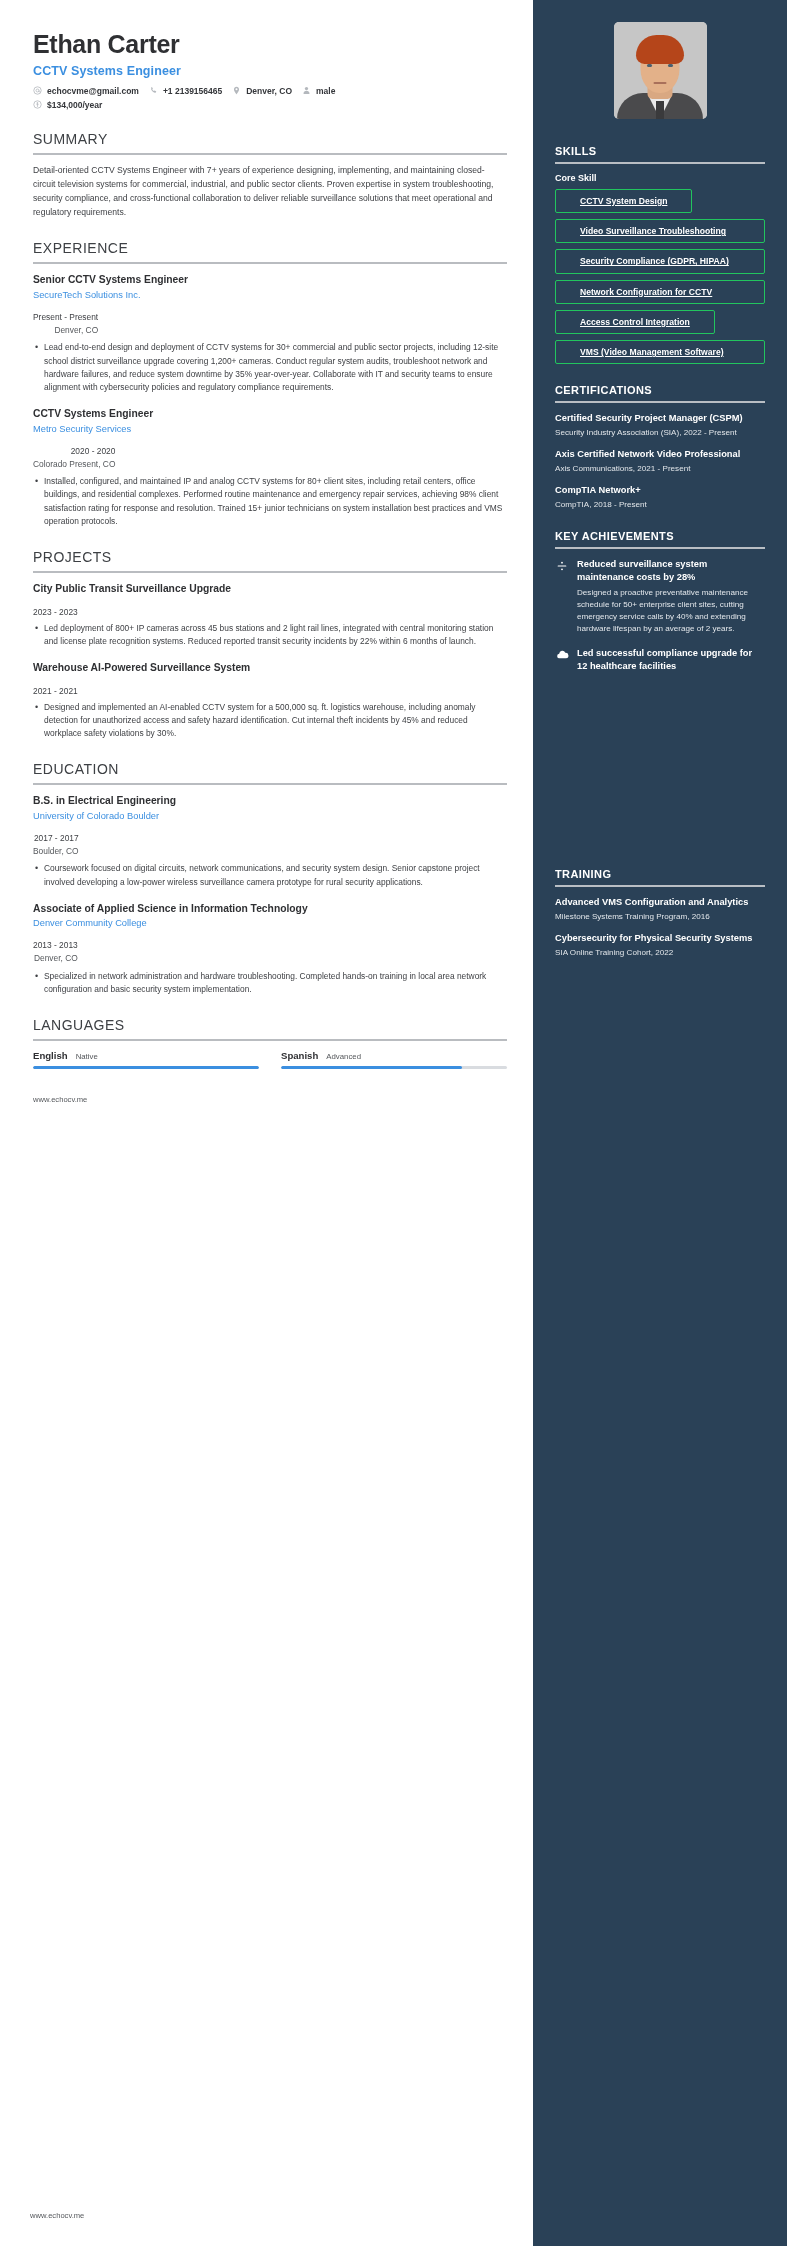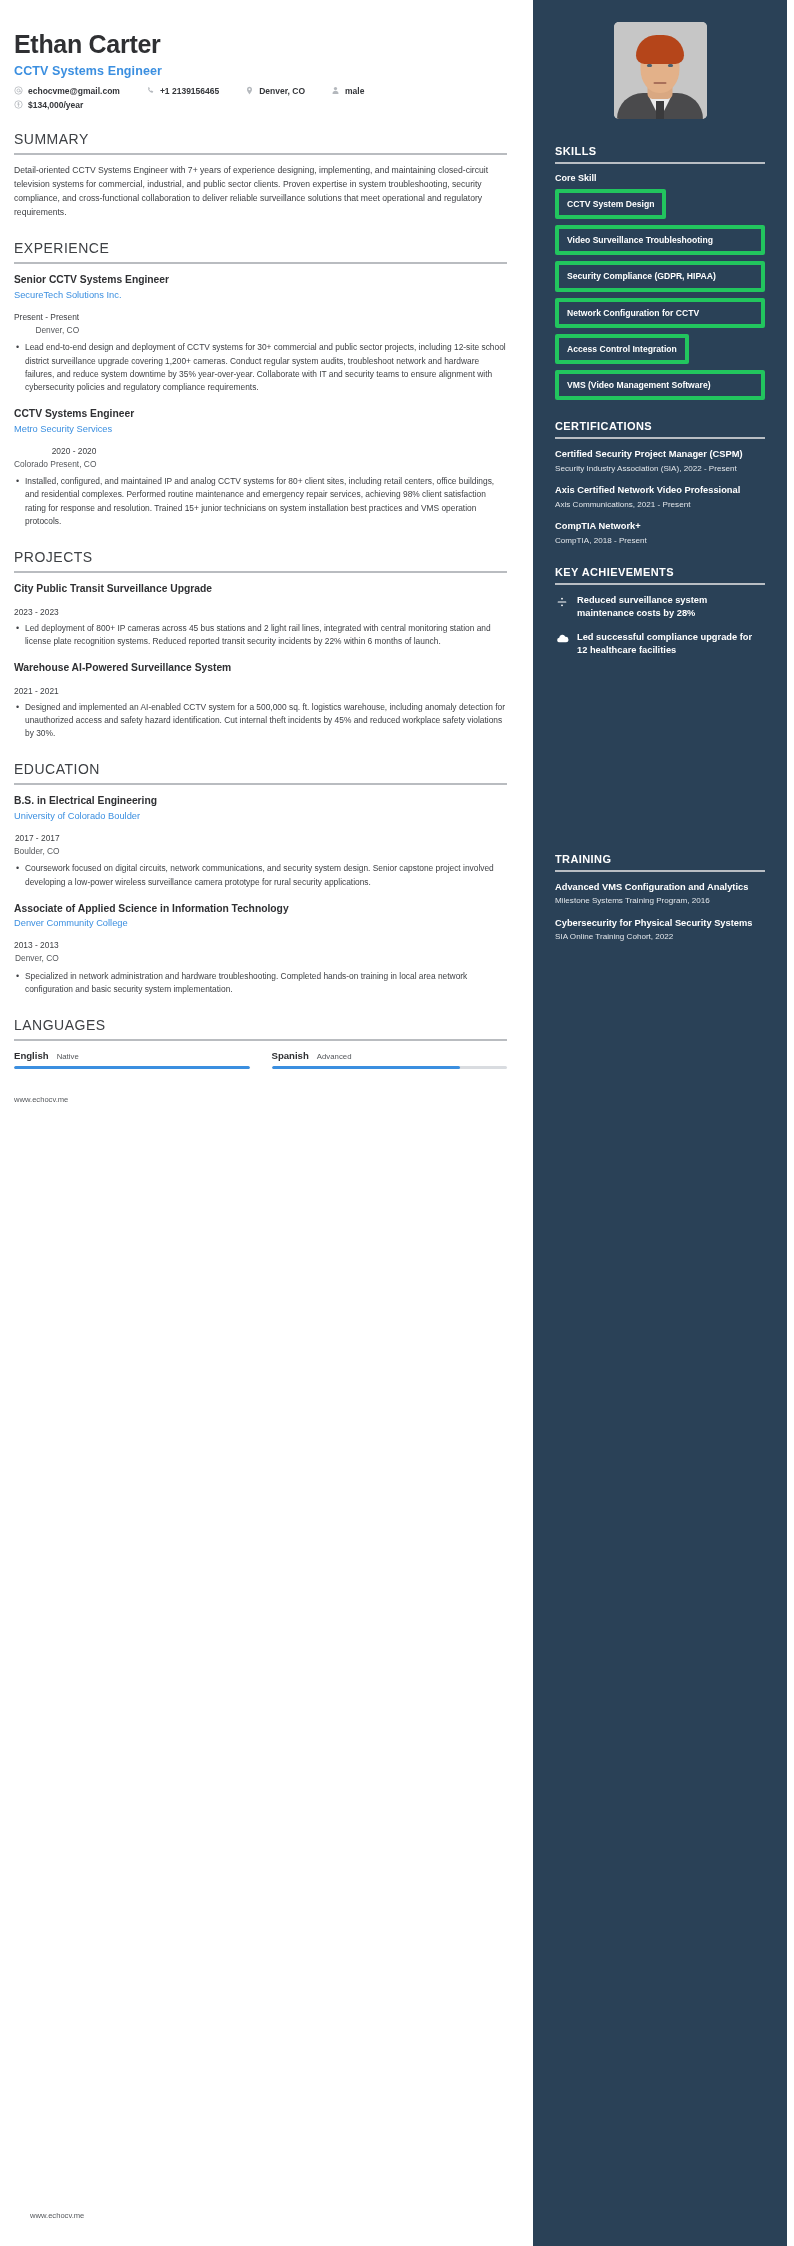--- a/index.html
+++ b/index.html
@@ -14,21 +14,21 @@
     width: 794px;
     min-height: 2246px;
     display: flex;
     align-items: stretch;
     background: #ffffff;
   }
 
   
   .main {
     width: 533px;
-    padding: 30px 26px 0 14px;
+    padding: 30px 26px 0 33px;
     background: #ffffff;
   }
 
   .name {
     font-size: 25px;
     font-weight: bold;
     color: #2f3033;
     letter-spacing: -0.3px;
     line-height: 1.15;
   }
@@ -38,21 +38,21 @@
     font-weight: bold;
     color: #3b8fe0;
     letter-spacing: 0.1px;
   }
 
   .contact-rows { margin-top: 8px; }
   .contact-line {
     display: flex;
     flex-wrap: wrap;
     align-items: center;
-    gap: 26px;
+    gap: 10px;
     margin-bottom: 4px;
   }
   .contact-item {
     display: flex;
     align-items: center;
     gap: 5px;
     font-size: 8.5px;
     font-weight: bold;
     color: #34363a;
     white-space: nowrap;
@@ -268,27 +268,28 @@
   .side-block { margin-bottom: 20px; }
 
   .core-label {
     font-size: 9px;
     font-weight: bold;
     color: #ffffff;
     margin-bottom: 6px;
   }
   .chips { display: flex; flex-direction: column; align-items: flex-start; gap: 6px; }
   .chip {
-    border: 4px solid #22c55e;
+    border: 1px solid #22c55e;
     border-radius: 2px;
-    padding: 5px 8px;
+    padding: 5px 24px;
     font-size: 8.6px;
     font-weight: bold;
     line-height: 1.42;
     color: #ffffff;
+    text-decoration: underline;
   }
   .chip.wide { align-self: stretch; }
 
   .cert { margin-bottom: 10px; }
   .cert-name {
     font-size: 9.3px;
     font-weight: bold;
     line-height: 1.35;
     color: #ffffff;
   }
@@ -602,20 +603,21 @@
       <div class="ach">
         <div class="ach-icon">
           <svg width="12" height="12" viewBox="0 0 16 16" fill="currentColor">
             <circle cx="8" cy="3.6" r="1.2"></circle>
               <rect x="2.2" y="7.2" width="11.6" height="1.4" rx="0.7"></rect>
               <circle cx="8" cy="12.4" r="1.2"></circle>
           </svg>
         </div>
         <div class="ach-body">
           <div class="ach-title">Reduced surveillance system maintenance costs by 28%</div>
+          <div class="ach-desc">Designed a proactive preventative maintenance schedule for 50+ enterprise client sites, cutting emergency service calls by 40% and extending hardware lifespan by an average of 2 years.</div>
         </div>
       </div>
 
       <div class="ach">
         <div class="ach-icon">
           <svg width="13" height="13" viewBox="0 0 16 16" fill="currentColor">
             <path d="M12.3 11.5H4.3a2.9 2.9 0 01-.4-5.77 3.9 3.9 0 017.5-1.05 2.9 2.9 0 01.9 6.82z"></path>
           </svg>
         </div>
         <div class="ach-body">

